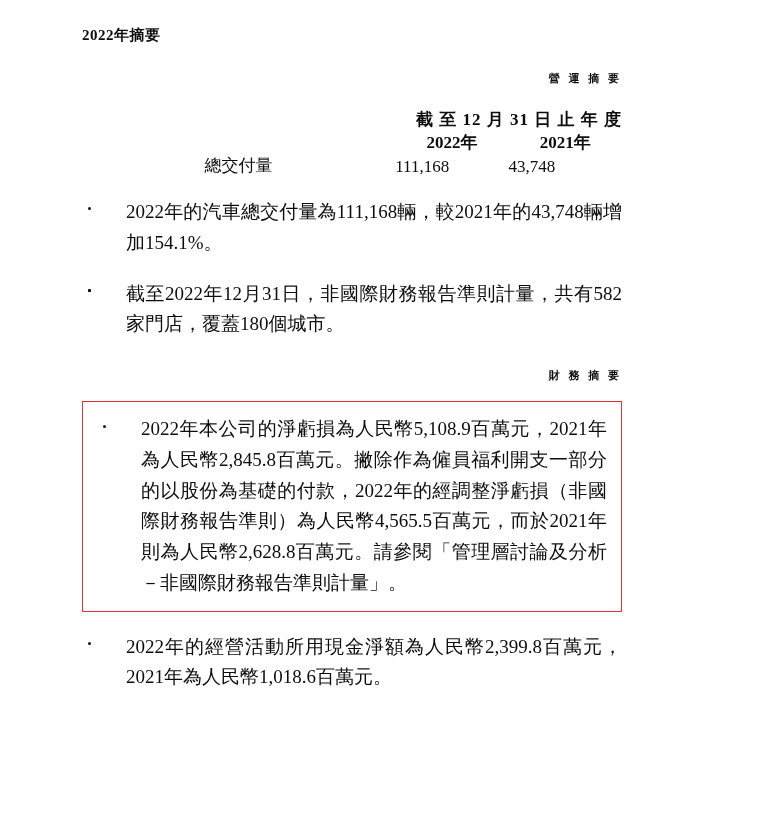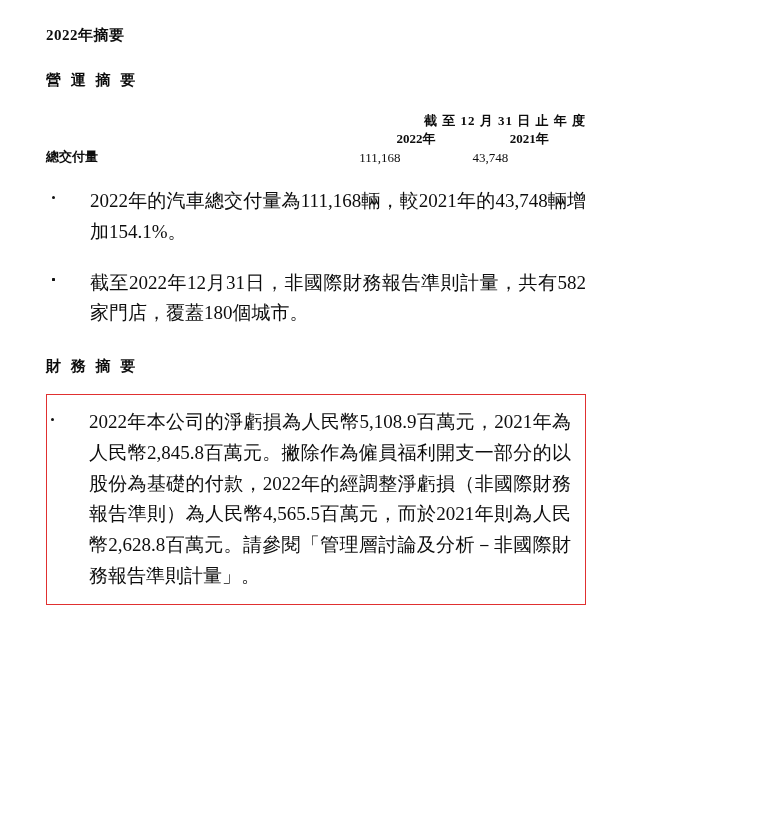--- a/index.html
+++ b/index.html
@@ -12,45 +12,47 @@
     height: 815px;
     font-family: "Liberation Serif", "DejaVu Serif", serif;
     color: #0d0d0d;
     position: relative;
     overflow: hidden;
   }
   .page {
     padding: 18px 36px 0 46px;
     box-sizing: border-box;
     width: 622px;
+    margin-left: 36px;
   }
   .h-year {
     font-size: 15px;
     font-weight: bold;
     letter-spacing: 0.5px;
     margin: 8px 0 0 0;
   }
   .h-section {
-    font-size: 15px;
+    font-size: 11px;
     font-weight: bold;
     letter-spacing: 3px;
     margin: 26px 0 0 0;
+    text-align: right;
   }
   .h-section.fin {
     letter-spacing: 3px;
     margin-top: 28px;
   }
   .table-block {
     margin-top: 22px;
     width: 100%;
   }
   .tbl {
     width: 100%;
     border-collapse: collapse;
-    font-size: 13px;
+    font-size: 17px;
   }
   .tbl td {
     padding: 0;
     vertical-align: bottom;
   }
   .col-label { width: 58%; }
   .col-num {
     width: 21%;
     text-align: left;
     white-space: nowrap;
@@ -60,22 +62,23 @@
     font-weight: bold;
     letter-spacing: 1px;
     padding-bottom: 8px;
   }
   .hdr-year {
     text-align: center;
     font-weight: bold;
     padding-bottom: 16px;
   }
   .row-label {
-    font-weight: bold;
+    font-weight: normal;
     padding-bottom: 2px;
+    text-align: center;
   }
   .row-num {
     padding-bottom: 2px;
   }
   ul.bullets {
     list-style: none;
     margin: 0;
     padding: 0;
   }
   ul.bullets li {
@@ -93,21 +96,21 @@
     width: 3px;
     height: 3px;
     background: #111;
     border-radius: 50%;
   }
   .ops-list { margin-top: 4px; }
   .fin-list { margin-top: 2px; }
   .highlight-box {
     border: 1.3px solid #e03030;
     margin: 18px 0 0 0;
-    padding: 8px 14px 12px 0;
+    padding: 8px 14px 12px 16px;
     box-sizing: border-box;
   }
   .highlight-box ul.bullets li {
     margin-top: 4px;
     padding-left: 42px;
   }
   .highlight-box ul.bullets li .dot {
     left: 4px;
   }
   .after-box { margin-top: 16px; }
@@ -151,14 +154,17 @@
 
   <div class="h-section fin">財 務 摘 要</div>
 
 
   <div class="highlight-box">
     <ul class="bullets">
       <li><span class="dot"></span><span>2022年本公司的淨虧損為人民幣5,108.9百萬元，2021年為人民幣2,845.8百萬元。撇除作為僱員福利開支一部分的以股份為基礎的付款，2022年的經調整淨虧損（非國際財務報告準則）為人民幣4,565.5百萬元，而於2021年則為人民幣2,628.8百萬元。請參閱「管理層討論及分析－非國際財務報告準則計量」。</span></li>
     </ul>
   </div>
 
+  <ul class="bullets after-box">
+    <li><span class="dot"></span><span>2022年的經營活動所用現金淨額為人民幣2,399.8百萬元，2021年為人民幣1,018.6百萬元。</span></li>
+  </ul>
 
 </div>
 
 </body></html>

